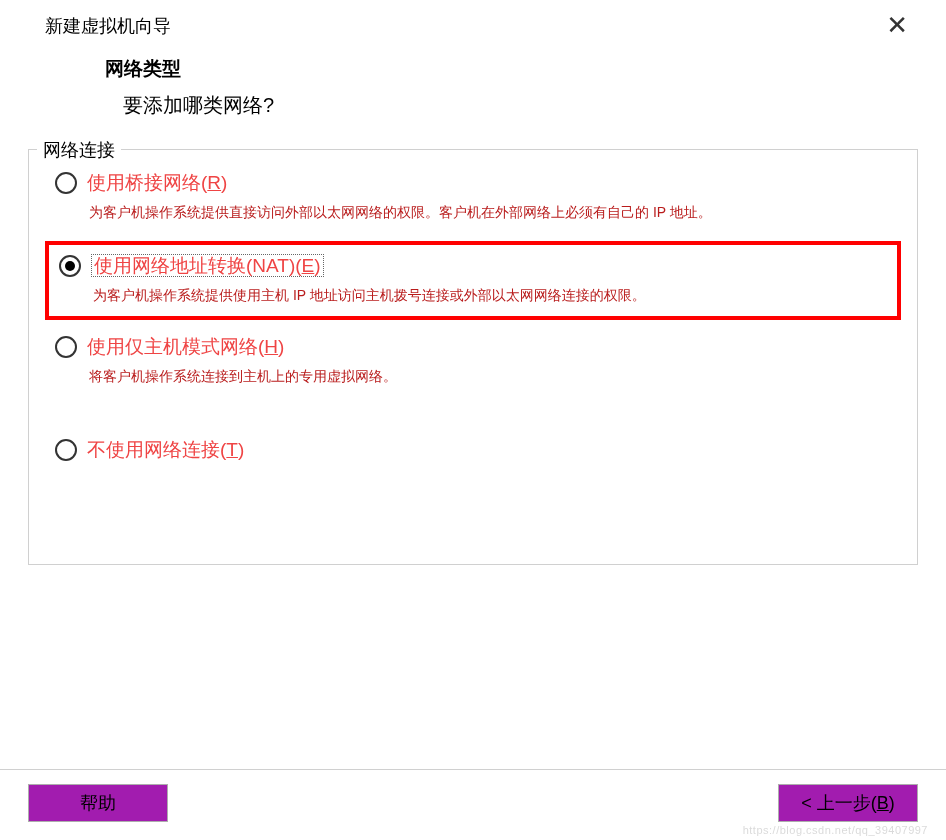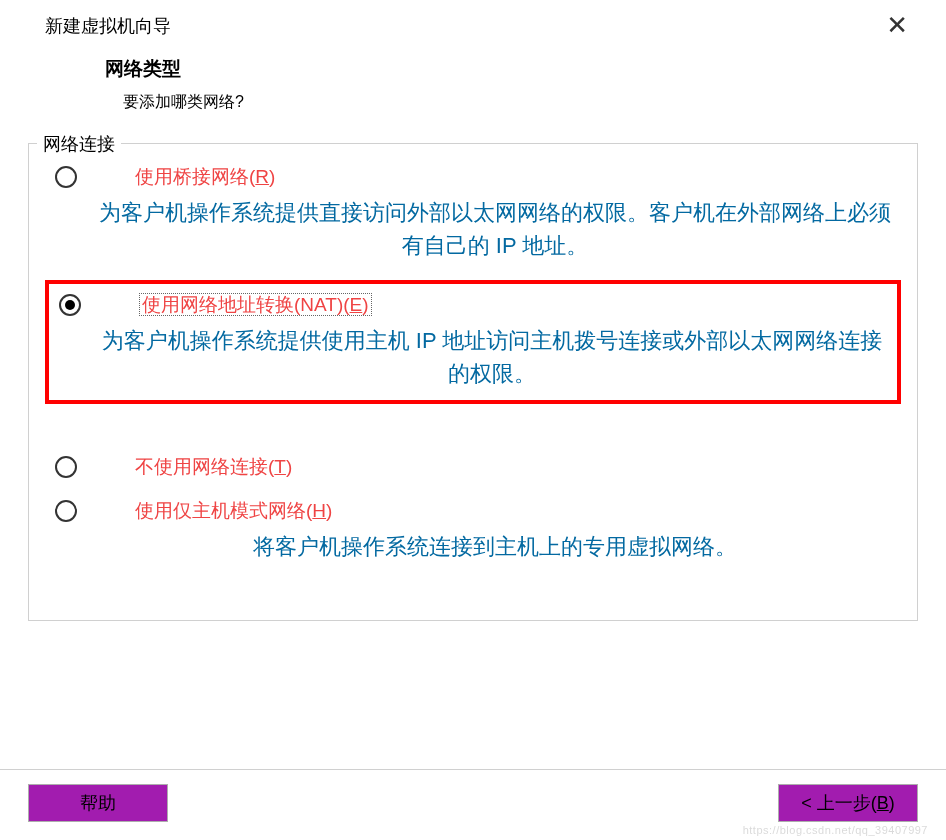--- a/index.html
+++ b/index.html
@@ -1,19 +1,18 @@
 <!DOCTYPE html>
 <html><head>
   <meta charset="utf-8">
   <style>
     * {
       box-sizing: border-box;
       margin: 0;
       padding: 0;
-      gap: 48px;
     }
     body {
       font-family: "Microsoft YaHei", "SimSun", Arial, sans-serif;
       font-size: 18px;
       background: #ffffff;
       width: 946px;
       height: 840px;
       overflow: hidden;
       position: relative;
     }
@@ -38,34 +37,33 @@
     .header-section {
       padding: 10px 0 20px 105px;
     }
     .header-title {
       font-size: 19px;
       font-weight: bold;
       color: #000;
       margin-bottom: 10px;
     }
     .header-subtitle {
-      font-size: 16px;
+      font-size: 20px;
       color: #000;
       margin-left: 18px;
     }
     .content-area {
       padding: 0 28px;
     }
     .fieldset {
       border: 1px solid #d0d0d0;
       padding: 20px 16px 30px 16px;
       position: relative;
       margin-top: 10px;
-      height: 478px;
-      text-align: center;
+      height: 416px;
     }
     .fieldset-legend {
       position: absolute;
       top: -12px;
       left: 8px;
       background: #fff;
       padding: 0 6px;
       font-size: 18px;
       color: #000;
     }
@@ -94,22 +92,22 @@
       width: 10px;
       height: 10px;
       background: #000;
       border-radius: 50%;
     }
     .radio-label {
       font-size: 19px;
       color: #ef4444;
     }
     .radio-desc {
-      font-size: 22px;
-      color: #0369a1;
+      font-size: 14px;
+      color: #b91c1c;
       margin-left: 34px;
       margin-top: 6px;
       line-height: 1.5;
       max-width: 820px;
     }
     .highlight-red {
       border: 4px solid #ff0000;
       padding: 8px 6px 10px 6px;
       margin: 2px 0 14px 0;
     }
@@ -208,39 +206,39 @@
         <div class="radio-row">
           <span class="radio-circle selected"></span>
           <span class="radio-label">
             <span class="dotted-focus"><span>使用网络地址转换(NAT)</span><span>(</span><u>E</u><span>)</span></span>
           </span>
         </div>
         <div class="radio-desc">为客户机操作系统提供使用主机 IP 地址访问主机拨号连接或外部以太网网络连接的权限。</div>
       </div>
     </div>
 
+    <div class="radio-option">
+      <div class="radio-row">
+        <span class="radio-circle"></span>
+        <span class="radio-label">
+          <span>使用仅主机模式网络</span><span>(</span><u>H</u><span>)</span>
+        </span>
+      </div>
+      <div class="radio-desc">将客户机操作系统连接到主机上的专用虚拟网络。</div>
+    </div>
+
     <div class="radio-option spacer-option">
       <div class="radio-row">
         <span class="radio-circle"></span>
         <span class="radio-label">
           <span>不使用网络连接</span><span>(</span><u>T</u><span>)</span>
         </span>
       </div>
     </div>
 
-    <div class="radio-option">
-      <div class="radio-row">
-        <span class="radio-circle"></span>
-        <span class="radio-label">
-          <span>使用仅主机模式网络</span><span>(</span><u>H</u><span>)</span>
-        </span>
-      </div>
-      <div class="radio-desc">将客户机操作系统连接到主机上的专用虚拟网络。</div>
-    </div>
-
   </div>
 </div>
 
 <div class="button-bar">
   <button class="btn btn-help">帮助</button>
   <button class="btn btn-back">
     <span>&lt; 上一步(</span><u>B</u><span>)</span>
   </button>
 </div>
 

